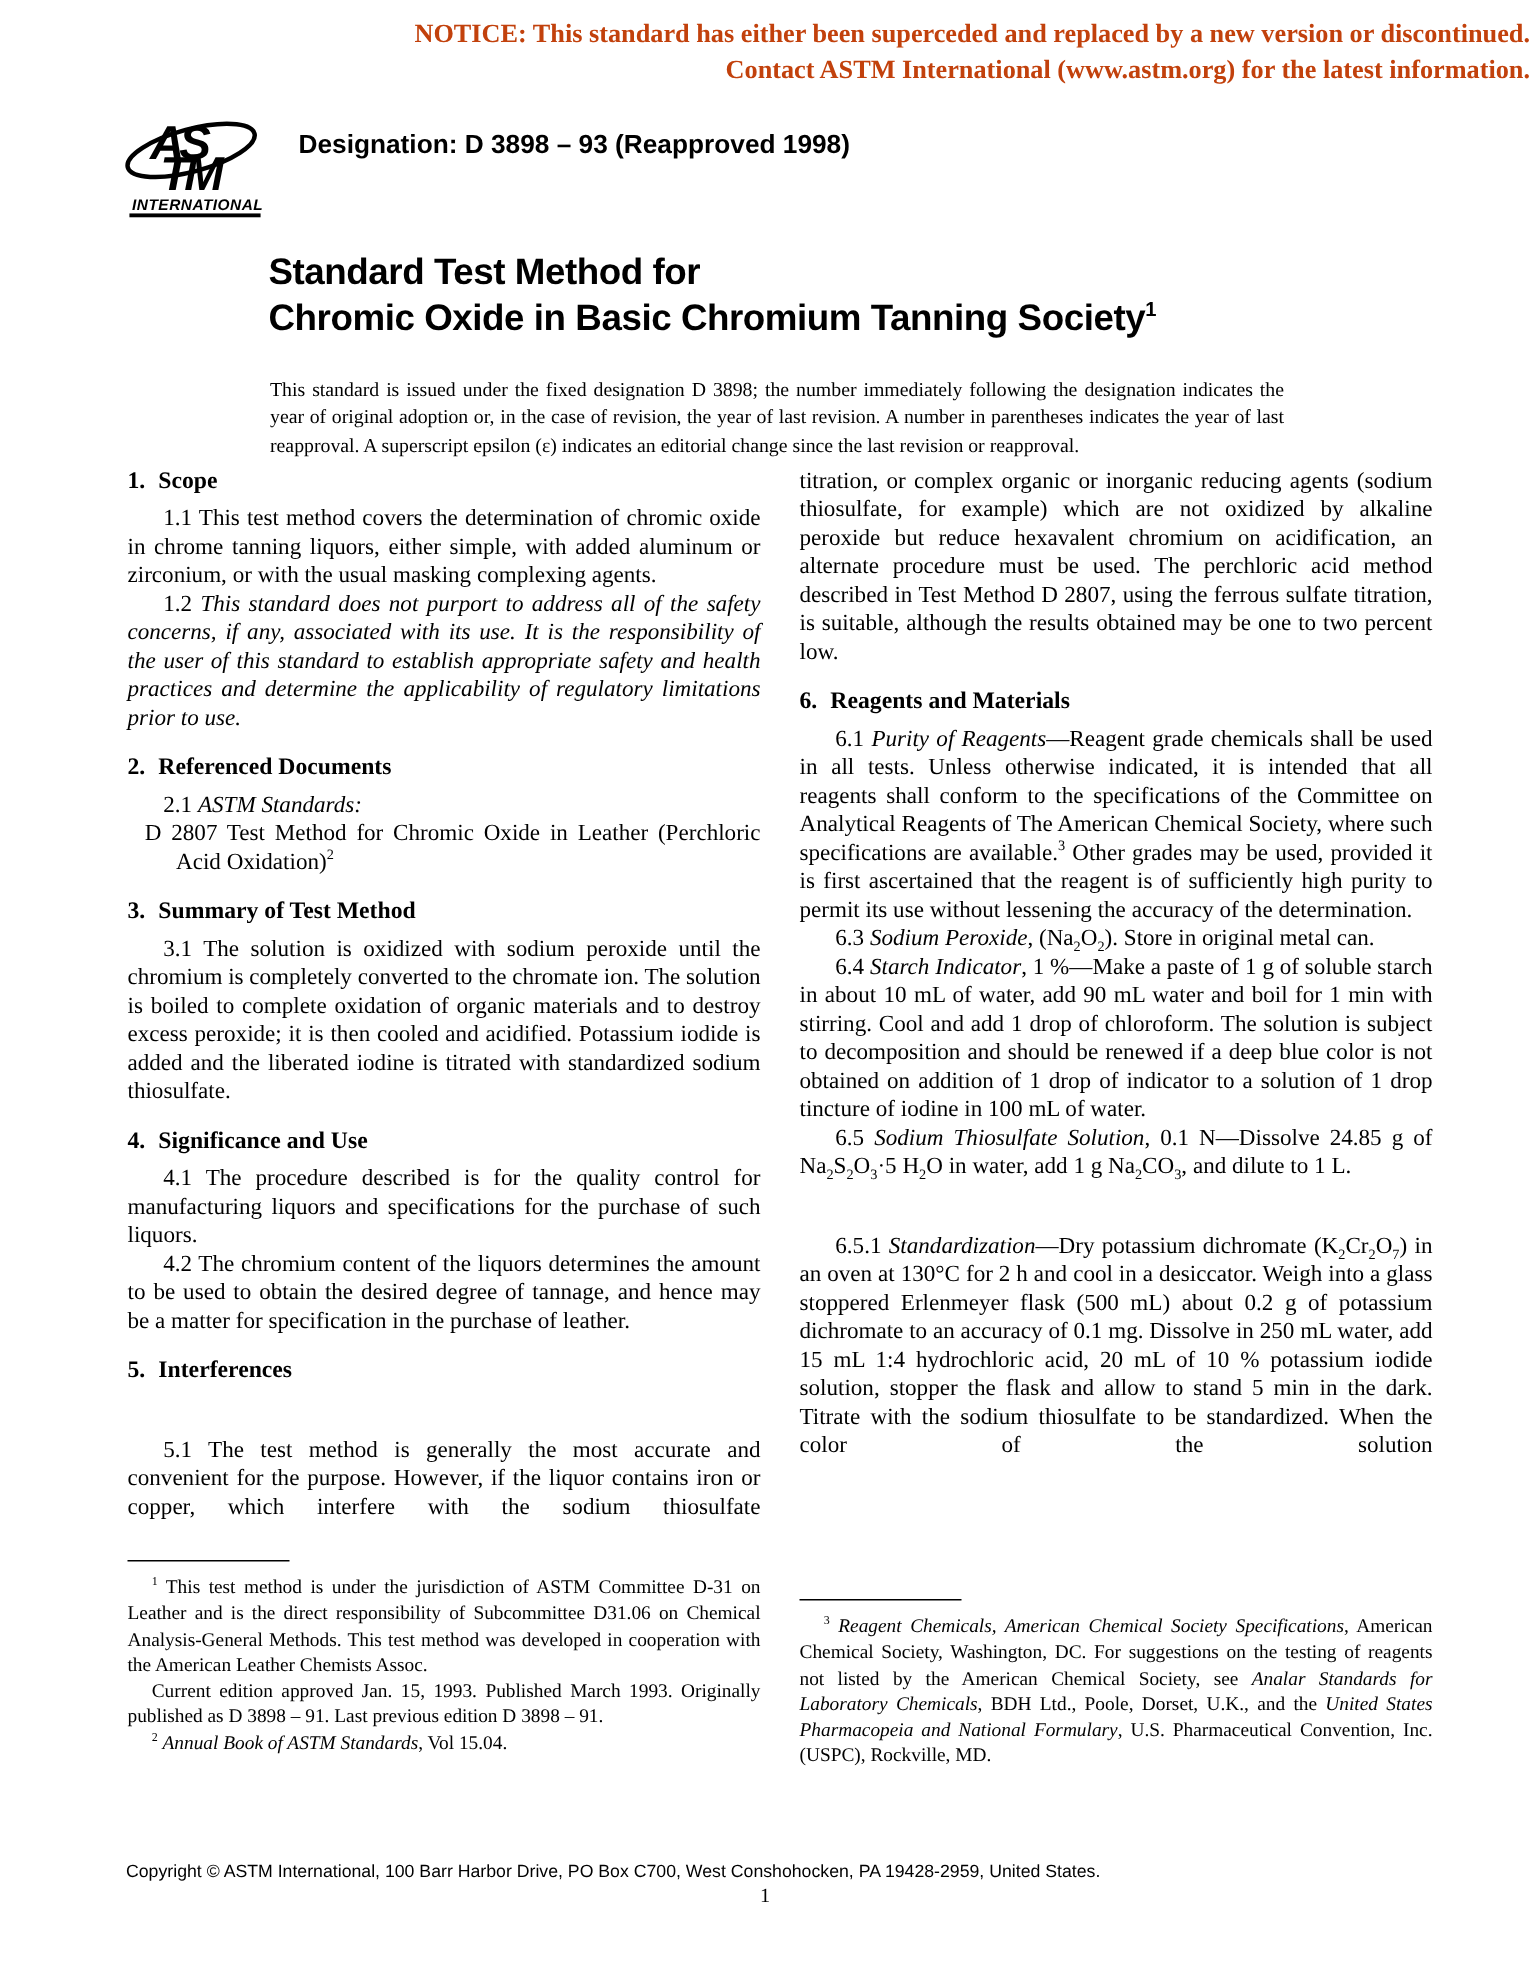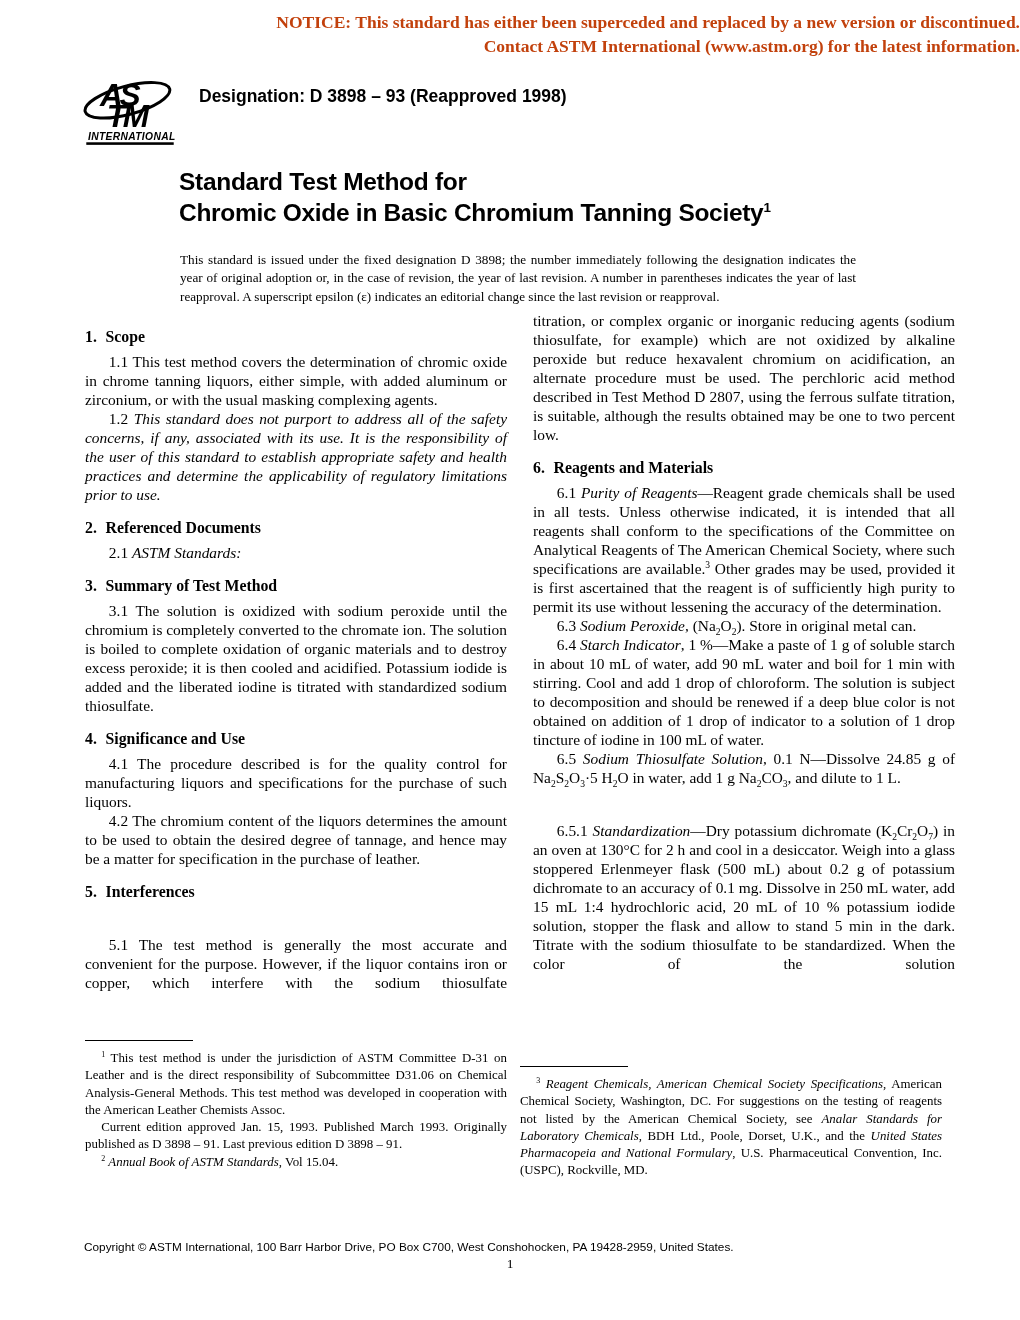--- a/index.html
+++ b/index.html
@@ -16,25 +16,25 @@
   .issued{position:absolute;left:180px;top:239px;width:676px;font-size:13.2px;
           line-height:18.4px;text-align:justify;margin-top:12px;}
   .col{position:absolute;top:311px;width:422px;font-size:15.4px;line-height:19px;text-align:justify;}
   .col-left{left:85px;}
   .col-right{left:533px;}
   .col p{margin:0;}
   p.indent{text-indent:1.55em;}
   p.ref{padding-left:2.1em;text-indent:-1.35em;}
   p.jlast{text-align-last:justify;margin-top:34px;}
   .sec-h{font-size:15.8px;font-weight:bold;margin:14px 0 6px 0;text-align:left;}
-  .sec-h:first-child{margin-top:16px;}
+  .sec-h:first-child{margin-top:0;}
   .sec-num{margin-right:0.55em;}
   .fns{position:absolute;width:422px;font-size:12.9px;line-height:17.3px;text-align:justify;}
   .fns-left{left:85px;top:1040px;}
-  .fns-right{left:520px;top:1066px;}
+  .fns-right{left:533px;top:1066px;}
   .fn-rule{width:108px;border-top:1.5px solid #000;margin:0 0 9px 0;height:0;}
   p.fnp{margin:0;text-indent:1.25em;}
   .it{font-style:italic;}
   sup,sub{font-size:0.62em;line-height:0;}
   .copyright{position:absolute;left:84px;top:1240px;width:856px;
              font-family:"Liberation Sans",sans-serif;font-size:11.8px;}
   .pageno{position:absolute;top:1256px;left:0;width:100%;text-align:center;font-size:13.5px;}
 </style>
 </head>
 <body>
@@ -64,20 +64,21 @@
 </div>
 
 <div class="issued">This standard is issued under the fixed designation D 3898; the number immediately following the designation indicates the year of original adoption or, in the case of revision, the year of last revision. A number in parentheses indicates the year of last reapproval. A superscript epsilon (ε) indicates an editorial change since the last revision or reapproval.</div>
 
 <div class="col col-left" id="col-left">
     <div class="sec-h"><span class="sec-num">1.</span><span>Scope</span></div>
     <p class="indent"><span>1.1 This test method covers the determination of chromic oxide in chrome tanning liquors, either simple, with added aluminum or zirconium, or with the usual masking complexing agents.</span></p>
     <p class="indent"><span>1.2 </span><span class="it">This standard does not purport to address all of the safety concerns, if any, associated with its use. It is the responsibility of the user of this standard to establish appropriate safety and health practices and determine the applicability of regulatory limitations prior to use.</span></p>
     <div class="sec-h"><span class="sec-num">2.</span><span>Referenced Documents</span></div>
     <p class="indent"><span>2.1 </span><span class="it">ASTM Standards:</span></p>
+    <p class="ref"><span>D 2807 Test Method for Chromic Oxide in Leather (Perchloric Acid Oxidation)</span><sup>2</sup></p>
     <div class="sec-h"><span class="sec-num">3.</span><span>Summary of Test Method</span></div>
     <p class="indent"><span>3.1 The solution is oxidized with sodium peroxide until the chromium is completely converted to the chromate ion. The solution is boiled to complete oxidation of organic materials and to destroy excess peroxide; it is then cooled and acidified. Potassium iodide is added and the liberated iodine is titrated with standardized sodium thiosulfate.</span></p>
     <div class="sec-h"><span class="sec-num">4.</span><span>Significance and Use</span></div>
     <p class="indent"><span>4.1 The procedure described is for the quality control for manufacturing liquors and specifications for the purchase of such liquors.</span></p>
     <p class="indent"><span>4.2 The chromium content of the liquors determines the amount to be used to obtain the desired degree of tannage, and hence may be a matter for specification in the purchase of leather.</span></p>
     <div class="sec-h"><span class="sec-num">5.</span><span>Interferences</span></div>
     <p class="indent jlast"><span>5.1 The test method is generally the most accurate and convenient for the purpose. However, if the liquor contains iron or copper, which interfere with the sodium thiosulfate</span></p>
   </div>
 <div class="col col-right" id="col-right">
     <p class=""><span>titration, or complex organic or inorganic reducing agents (sodium thiosulfate, for example) which are not oxidized by alkaline peroxide but reduce hexavalent chromium on acidification, an alternate procedure must be used. The perchloric acid method described in Test Method D 2807, using the ferrous sulfate titration, is suitable, although the results obtained may be one to two percent low.</span></p>

